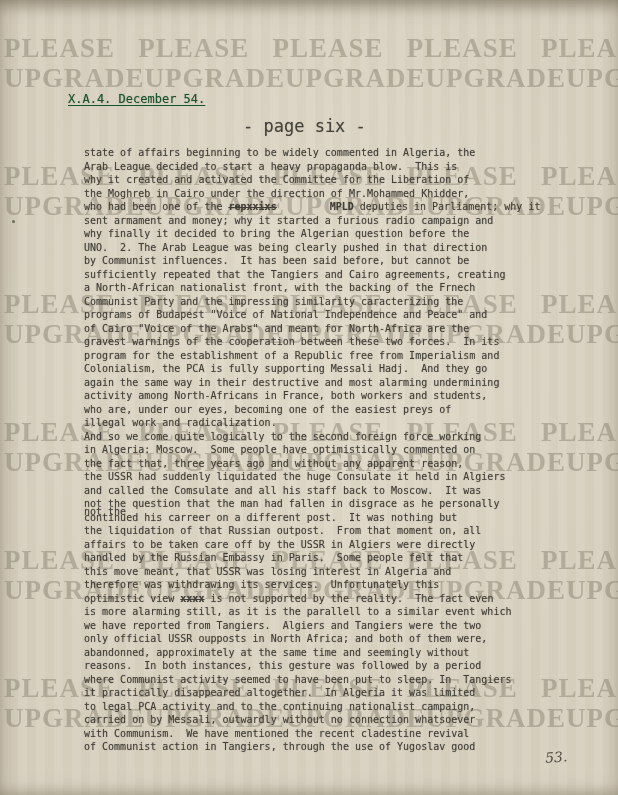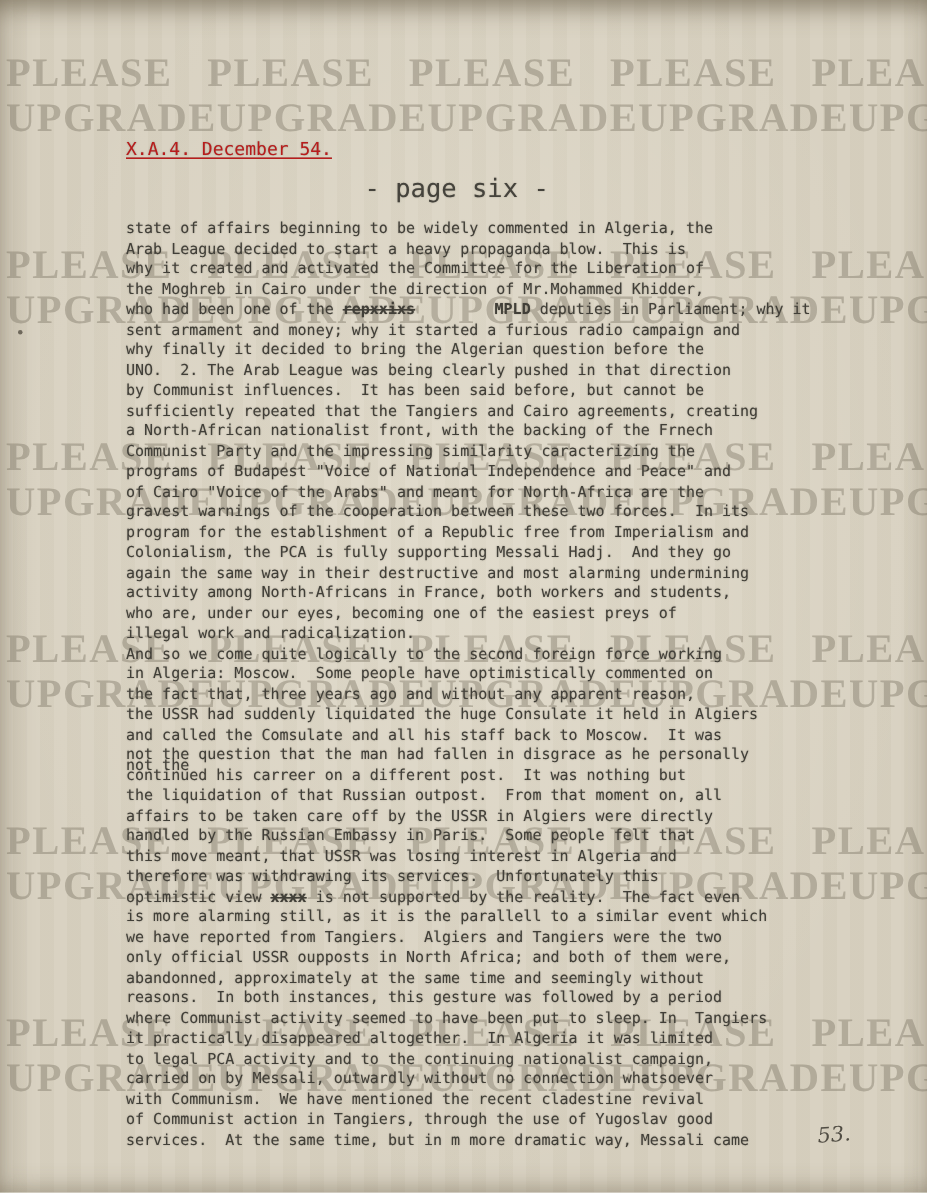--- a/index.html
+++ b/index.html
@@ -32,22 +32,22 @@
     position:absolute;left:84px;top:146px;width:520px;
     color:#413f38;
     font-size:10px;
     text-shadow:0 0 1px rgba(64,60,50,0.45);
   }
   .line{height:13.5px;line-height:13.5px;white-space:pre;}
   .line.squeezed{height:0;overflow:visible;transform:translateY(-6.5px);}
   .struck{text-decoration:line-through;font-weight:bold;}
   .bold{font-weight:bold;margin-left:47px;}
   .doc-ref{
-    position:absolute;left:84px;top:92px;
-    color:#b91c1c;font-size:12px;white-space:pre;
+    position:absolute;left:68px;top:92px;
+    color:#14532d;font-size:12px;white-space:pre;
     text-decoration:underline;text-underline-offset:2px;
     text-shadow:0 0 1px rgba(64,60,50,0.45);
   }
   .page-label{
     position:absolute;left:243px;top:116px;
     color:#45433c;font-size:17px;white-space:pre;
     text-shadow:0 0 1px rgba(64,60,50,0.4);
   }
   .page-num{
     position:absolute;left:545px;top:749px;
@@ -205,16 +205,15 @@
     <div class="line">we have reported from Tangiers.  Algiers and Tangiers were the two</div>
     <div class="line">only official USSR oupposts in North Africa; and both of them were,</div>
     <div class="line">abandonned, approximately at the same time and seemingly without</div>
     <div class="line">reasons.  In both instances, this gesture was followed by a period</div>
     <div class="line">where Communist activity seemed to have been put to sleep. In  Tangiers</div>
     <div class="line">it practically disappeared altogether.  In Algeria it was limited</div>
     <div class="line">to legal PCA activity and to the continuing nationalist campaign,</div>
     <div class="line">carried on by Messali, outwardly without no connection whatsoever</div>
     <div class="line">with Communism.  We have mentioned the recent cladestine revival</div>
     <div class="line">of Communist action in Tangiers, through the use of Yugoslav good</div>
-    <div class="line">services.  At the same time, but in m more dramatic way, Messali came</div>
   </div>
 
 <div class="page-num">53.</div>
 
 </body></html>

